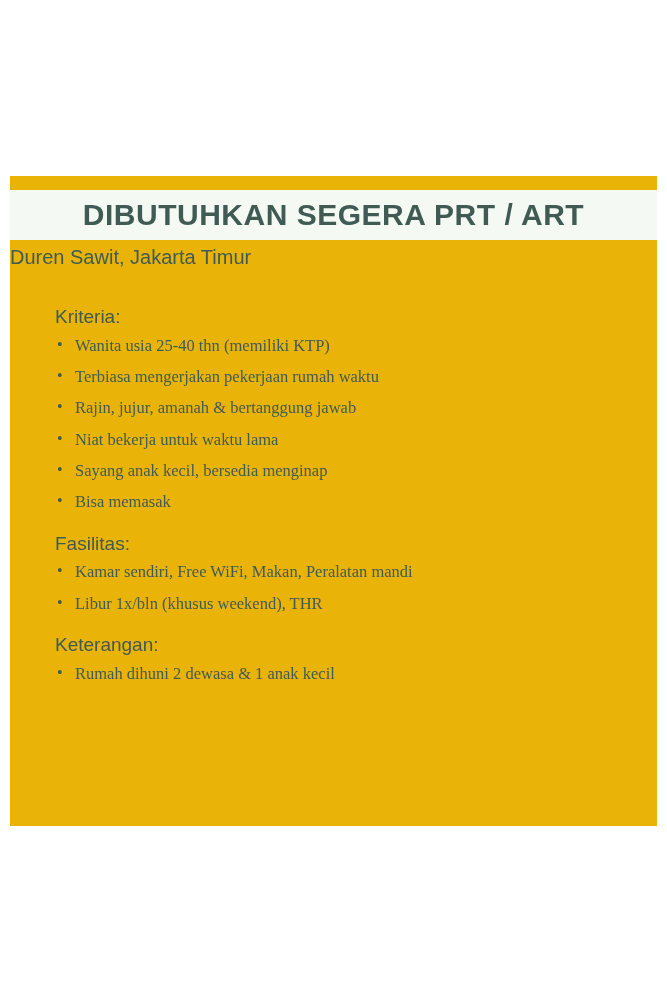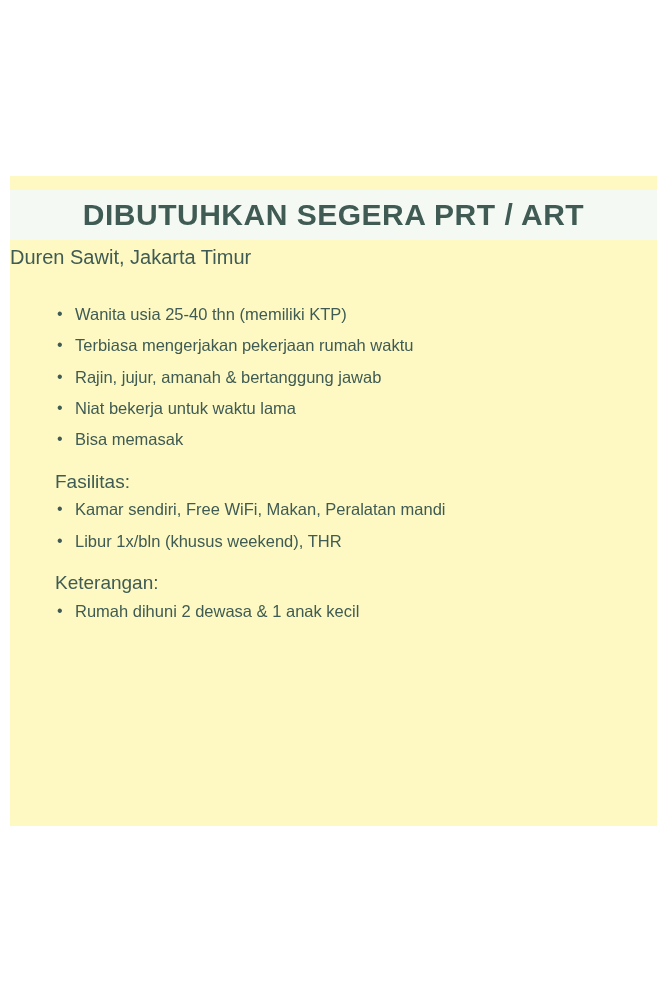--- a/index.html
+++ b/index.html
@@ -19,21 +19,21 @@
     height: 1000px;
     background: #ffffff;
     position: relative;
   }
   .poster {
     position: absolute;
     left: 10px;
     top: 176px;
     width: 647px;
     height: 650px;
-    background: #fef9c3;
+    background: #eab308;
   }
   .title-band {
     position: absolute;
     left: 0;
     top: 14px;
     width: 647px;
     height: 50px;
     background: #f4f9f3;
     display: flex;
     align-items: center;
@@ -75,20 +75,21 @@
     margin: 0;
     padding: 0;
   }
   .bullets li {
     font-size: 16.5px;
     color: #3f5b54;
     line-height: 1.05;
     padding: 0 0 0 20px;
     margin-bottom: 14px;
     position: relative;
+    font-family: Liberation Serif, serif;
   }
   .bullets li::before {
     content: "\2022";
     position: absolute;
     left: 2px;
     top: 0;
     font-size: 16px;
     color: #3f5b54;
   }
   .bullets li:last-child {
@@ -103,25 +104,27 @@
 
     <div class="title-band">
       <div class="title-text">DIBUTUHKAN SEGERA PRT / ART</div>
     </div>
 
     <div class="subtitle">Duren Sawit, Jakarta Timur</div>
 
     <div class="body-block">
 
       <div class="section">
+        <div class="section-head">Kriteria:</div>
         <ul class="bullets">
           <li>Wanita usia 25-40 thn (memiliki KTP)</li>
           <li>Terbiasa mengerjakan pekerjaan rumah waktu</li>
           <li>Rajin, jujur, amanah &amp; bertanggung jawab</li>
           <li>Niat bekerja untuk waktu lama</li>
+          <li>Sayang anak kecil, bersedia menginap</li>
           <li>Bisa memasak</li>
         </ul>
       </div>
 
       <div class="section">
         <div class="section-head spaced">Fasilitas:</div>
         <ul class="bullets">
           <li>Kamar sendiri, Free WiFi, Makan, Peralatan mandi</li>
           <li>Libur 1x/bln (khusus weekend), THR</li>
         </ul>

